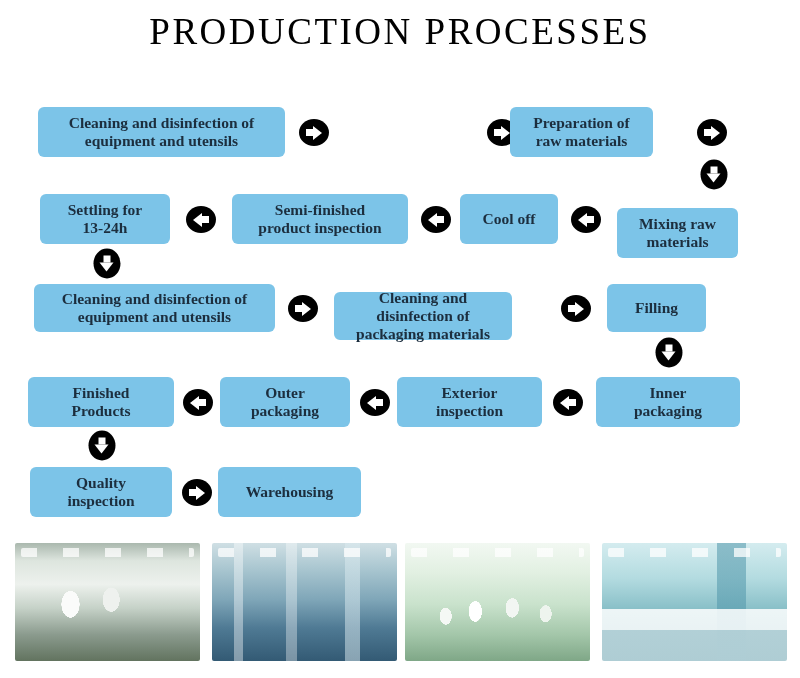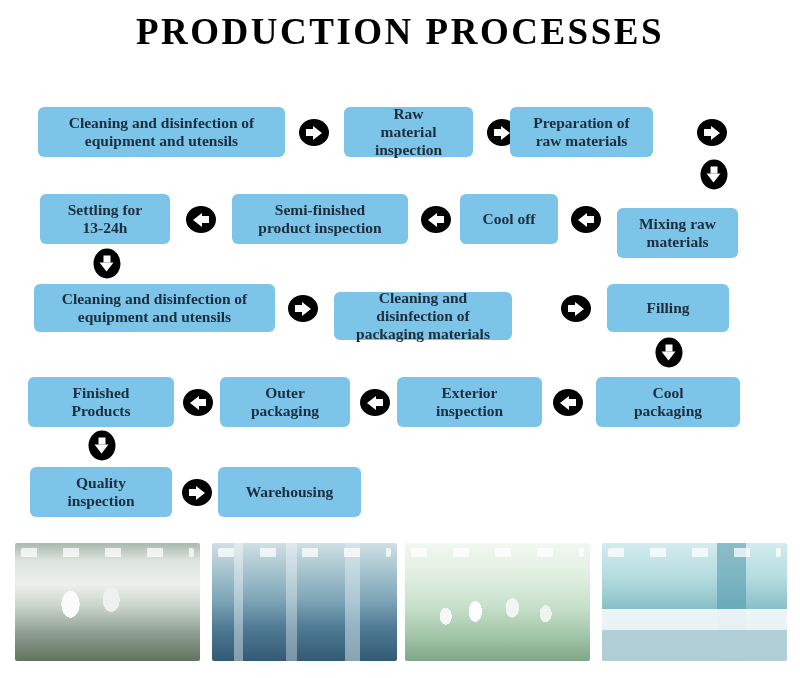--- a/index.html
+++ b/index.html
@@ -12,21 +12,21 @@
     overflow: hidden;
   }
   .title {
     position: absolute;
     top: 10px;
     left: 0;
     width: 100%;
     margin: 0;
     text-align: center;
     font-size: 37px;
-    font-weight: 700;
+    font-weight: 400;
     letter-spacing: 2.5px;
     color: var(--title-text, #000000);
     font-family: "Liberation Serif", serif;
   }
   .box {
     position: absolute;
     background: var(--box-fill, #7cc4e8);
     border-radius: 6px;
     color: var(--box-text, #1c2e3e);
     font-size: 15.5px;
@@ -106,49 +106,48 @@
 </style>
 </head>
 <body>
 
 <main class="canvas">
 
   <h1 class="title">PRODUCTION PROCESSES</h1>
 
   <div class="box" style="left:38px;top:107px;width:247px;height:50px">Cleaning and disinfection of equipment and utensils</div>
   <div class="arrow right" style="left:299px;top:119px"></div>
-  <div class="box" style="left:344px;top:107px;width:129px;height:50px">Raw material inspection</div>
   <div class="arrow right" style="left:487px;top:119px"></div>
   <div class="box" style="left:510px;top:107px;width:143px;height:50px">Preparation of raw materials</div>
   <div class="arrow right" style="left:697px;top:119px"></div>
   <div class="arrow down" style="left:699px;top:161px"></div>
 
   <div class="box" style="left:40px;top:194px;width:130px;height:50px">Settling for 13-24h</div>
   <div class="arrow left" style="left:186px;top:206px"></div>
   <div class="box" style="left:232px;top:194px;width:176px;height:50px">Semi-finished product inspection</div>
   <div class="arrow left" style="left:421px;top:206px"></div>
   <div class="box" style="left:460px;top:194px;width:98px;height:50px">Cool off</div>
   <div class="arrow left" style="left:571px;top:206px"></div>
   <div class="box" style="left:617px;top:208px;width:121px;height:50px">Mixing raw materials</div>
   <div class="arrow down" style="left:92px;top:250px"></div>
 
   <div class="box" style="left:34px;top:284px;width:241px;height:48px">Cleaning and disinfection of equipment and utensils</div>
   <div class="arrow right" style="left:288px;top:295px"></div>
   <div class="box" style="left:334px;top:292px;width:178px;height:48px">Cleaning and disinfection of packaging materials</div>
   <div class="arrow right" style="left:561px;top:295px"></div>
-  <div class="box" style="left:607px;top:284px;width:122px;height:48px">Filling</div>
+  <div class="box" style="left:607px;top:284px;width:99px;height:48px">Filling</div>
   <div class="arrow down" style="left:654px;top:339px"></div>
 
   <div class="box" style="left:28px;top:377px;width:146px;height:50px">Finished Products</div>
   <div class="arrow left" style="left:183px;top:389px"></div>
   <div class="box" style="left:220px;top:377px;width:130px;height:50px">Outer packaging</div>
   <div class="arrow left" style="left:360px;top:389px"></div>
   <div class="box" style="left:397px;top:377px;width:145px;height:50px">Exterior inspection</div>
   <div class="arrow left" style="left:553px;top:389px"></div>
-  <div class="box" style="left:596px;top:377px;width:144px;height:50px">Cool packaging</div>
+  <div class="box" style="left:596px;top:377px;width:144px;height:50px">Inner packaging</div>
   <div class="arrow down" style="left:87px;top:432px"></div>
 
   <div class="box" style="left:30px;top:467px;width:142px;height:50px">Quality inspection</div>
   <div class="arrow right" style="left:182px;top:479px"></div>
   <div class="box" style="left:218px;top:467px;width:143px;height:50px">Warehousing</div>
 
   <figure class="photo photo1" style="left:15px"></figure>
   <figure class="photo photo2" style="left:212px"></figure>
   <figure class="photo photo3" style="left:405px"></figure>
   <figure class="photo photo4" style="left:602px"></figure>

